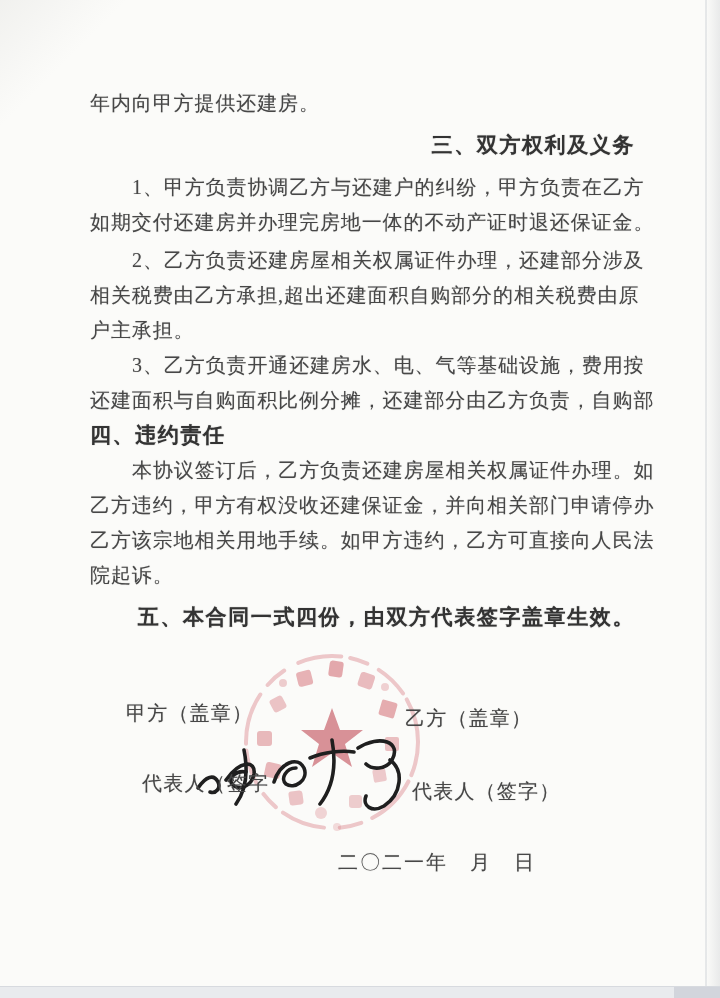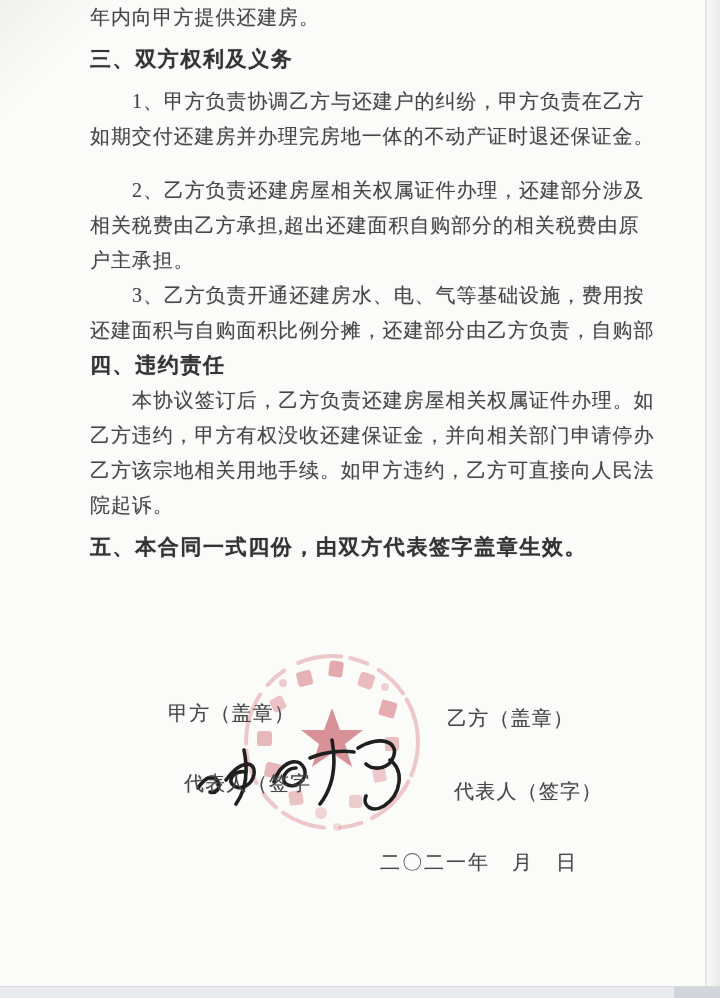--- a/index.html
+++ b/index.html
@@ -9,31 +9,31 @@
     font-family:"Liberation Serif","DejaVu Serif",serif;
   }
   .page{
     position:absolute;inset:0;
     background:
       linear-gradient(135deg, rgba(210,210,206,0.25) 0px, rgba(210,210,206,0) 90px),
       linear-gradient(to left, rgba(190,193,198,0.30) 0px, rgba(190,193,198,0) 14px),
       #fbfbf9;
   }
   .doc{
-    position:absolute;left:90px;top:0;width:545px;
+    position:absolute;left:90px;top:0;width:545px;padding-top:86px;
     color:#474747;
     font-size:20px;line-height:35px;letter-spacing:0.9px;
     text-shadow:0 0 1px rgba(70,70,70,0.35);
   }
   .line{height:35px;white-space:nowrap;}
   .heading{font-weight:700;color:#333;font-size:21px;letter-spacing:1.6px;text-shadow:0 0 1px rgba(40,40,40,0.5);}
   .indent{padding-left:42px;}
-  .mt3{margin-top:19px;}
-  .mt7{margin-top:7px;}
-  .sig-area{position:absolute;inset:0;color:#474747;font-size:20px;letter-spacing:1.2px;text-shadow:0 0 1px rgba(70,70,70,0.35);margin-left:42px;}
+  .mt3{margin-top:3px;}
+  .mt7{margin-top:7px;text-align:right;}
+  .sig-area{position:absolute;inset:0;color:#474747;font-size:20px;letter-spacing:1.2px;text-shadow:0 0 1px rgba(70,70,70,0.35);}
   .sig-label{position:absolute;white-space:nowrap;}
   .pa-seal{left:126px;top:700px;}
   .pb-seal{left:405px;top:705px;}
   .pa-sign{left:142px;top:770px;}
   .pb-sign{left:412px;top:778px;}
   .date-line{left:338px;top:849px;letter-spacing:2px;text-align:center;}
   .seal-svg{position:absolute;left:237px;top:645px;width:190px;height:200px;opacity:0.85;}
   .sign-svg{position:absolute;left:192px;top:728px;width:220px;height:100px;}
   .bottom-edge{
     position:absolute;left:0;right:0;bottom:0;height:11px;

